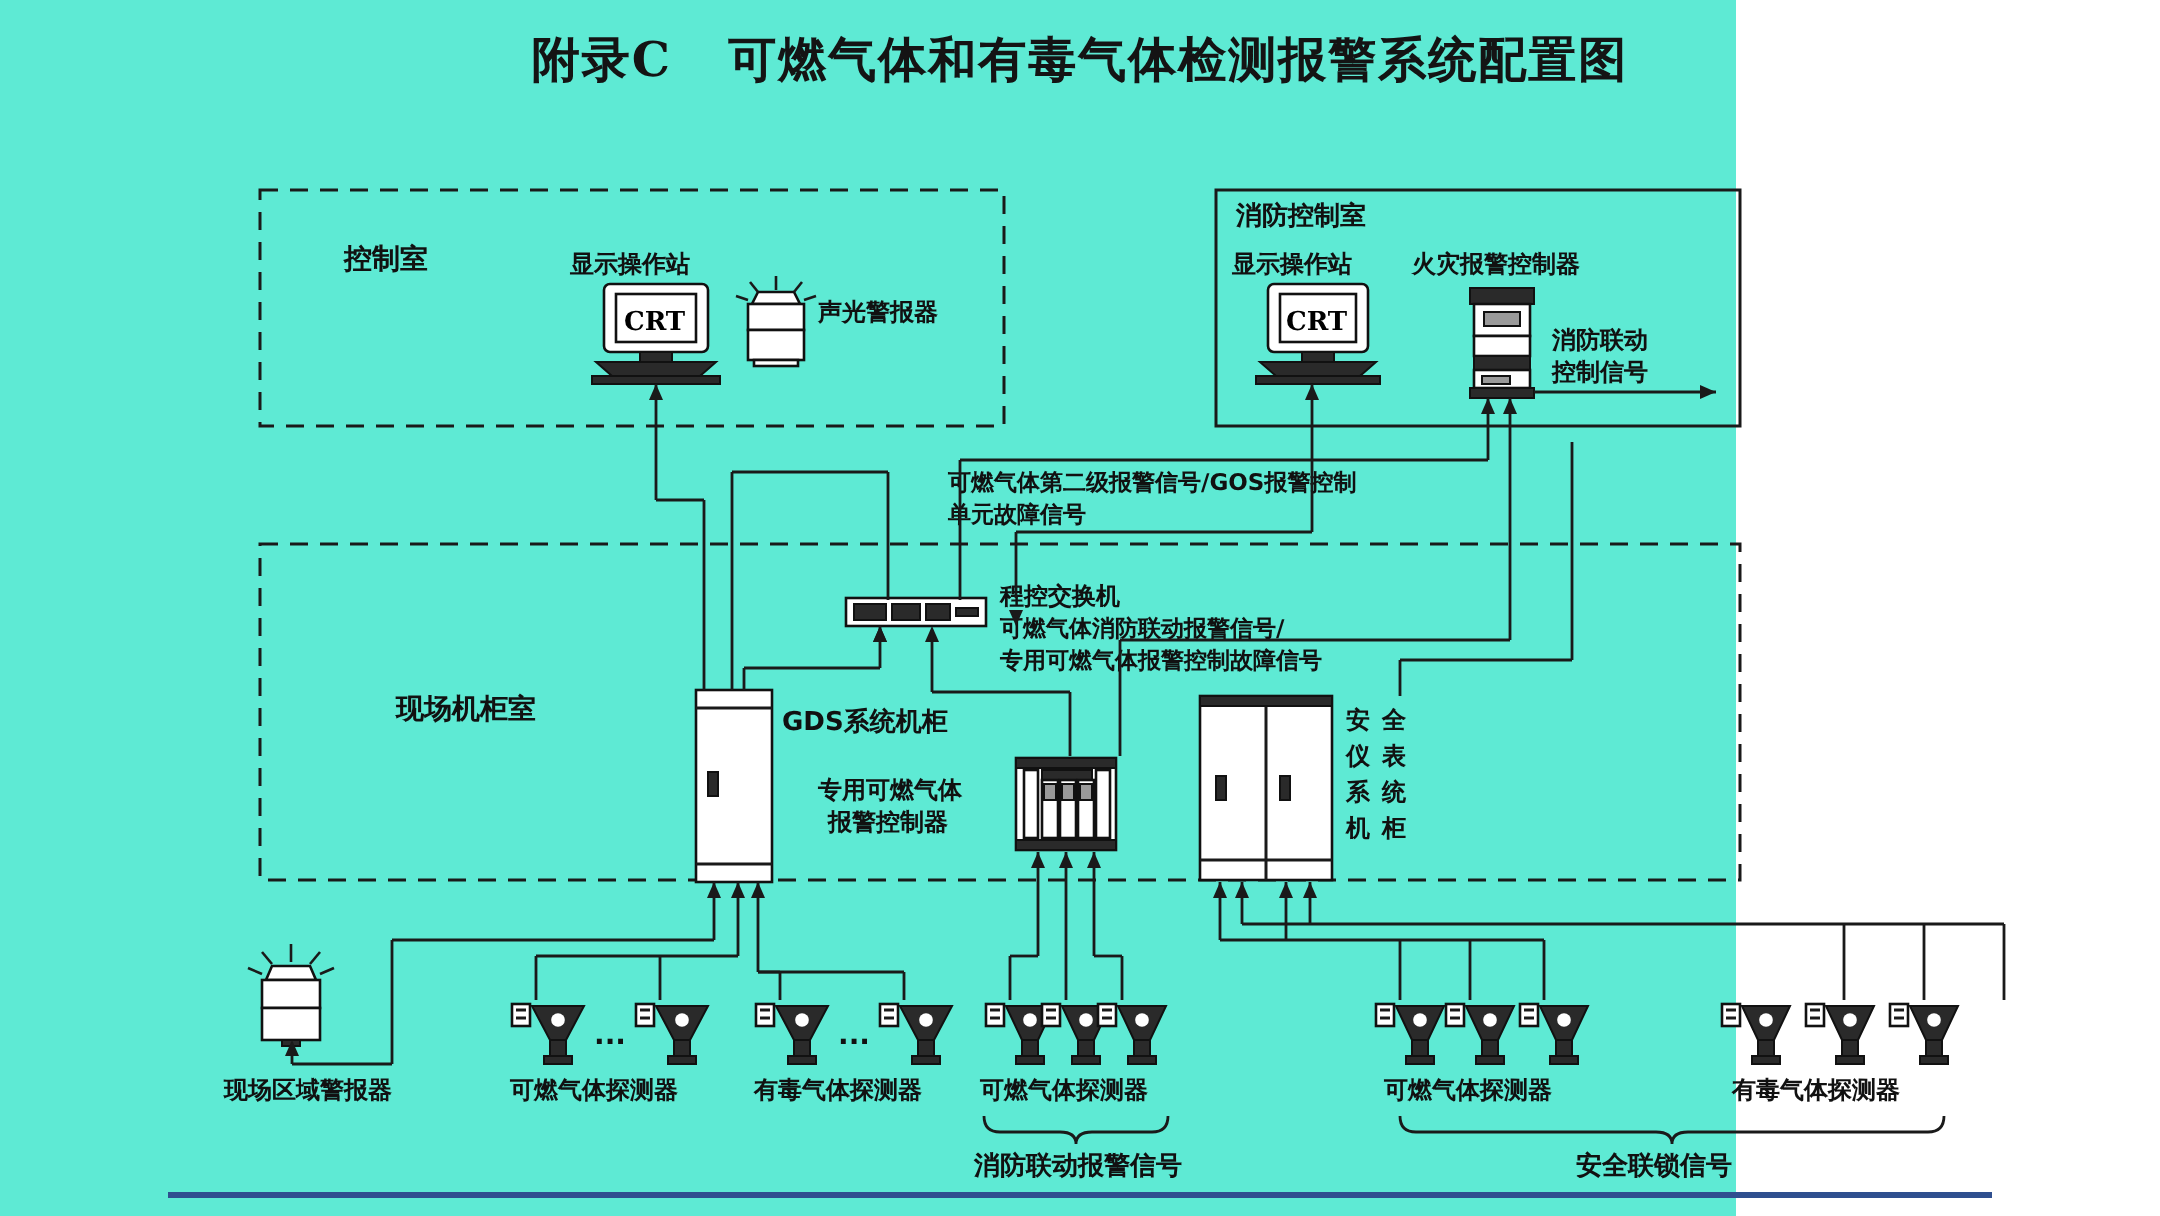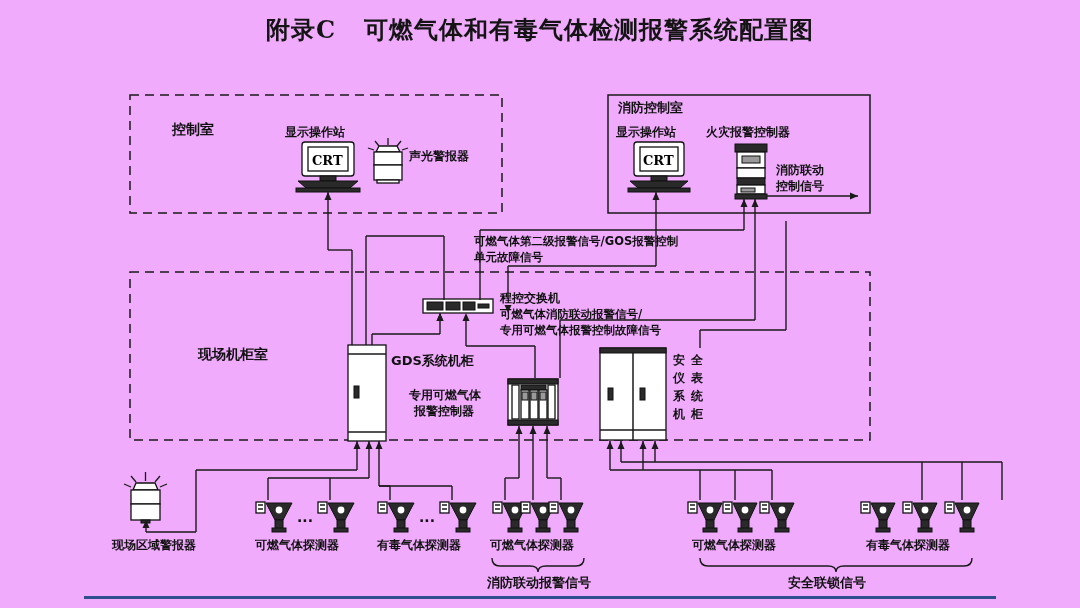--- a/index.html
+++ b/index.html
@@ -10,23 +10,23 @@
   body {
     width: 1080px;
     height: 608px;
     overflow: hidden;
     font-family: "DejaVu Sans", "Liberation Sans", sans-serif;
     color: #111111;
     position: relative;
   }
   #page {
     position: relative;
-    width: 1080px;
+    width: 868px;
     height: 608px;
-    background: #f0abfc;
+    background: #5eead4;
   }
   #title {
     position: absolute;
     left: 0;
     top: 14px;
     width: 1080px;
     text-align: center;
     font-family: "DejaVu Serif", "Liberation Serif", serif;
     font-size: 24px;
     font-weight: 700;

